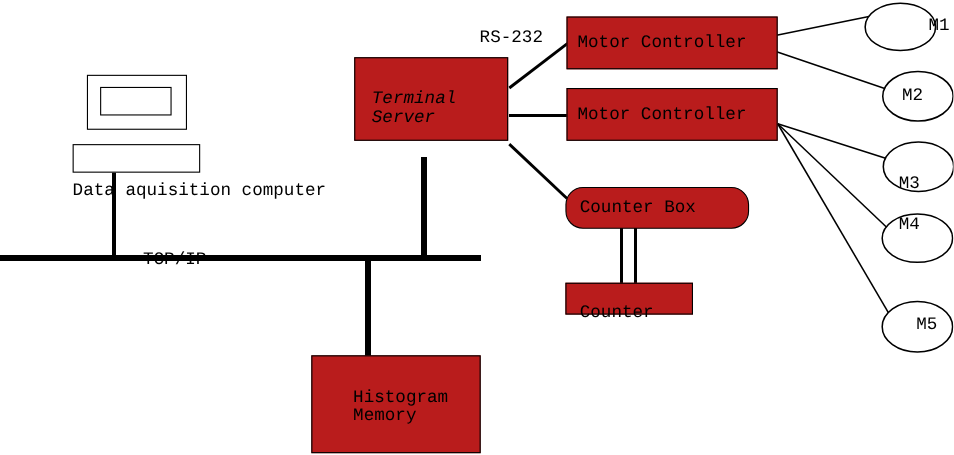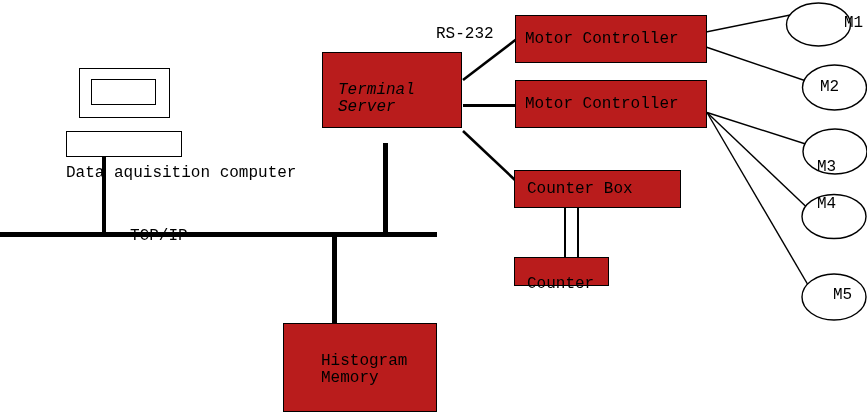--- a/index.html
+++ b/index.html
@@ -32,22 +32,22 @@
     background: #b91c1c;
     white-space: pre-line;
   }
   .vcenter {
     display: flex;
     align-items: center;
   }
   .box-terminal-server { left: 322px; top: 52px;  width: 140px; height: 76px; padding: 12px 0 0 15px; font-style: italic; }
   .box-mc1             { left: 515px; top: 15px;  width: 192px; height: 48px; padding-left: 9px; }
   .box-mc2             { left: 515px; top: 80px;  width: 192px; height: 48px; padding-left: 9px; }
-  .box-counter-box     { left: 514px; top: 170px; width: 167px; height: 38px; padding-left: 12px; }
-  .box-counter         { left: 514px; top: 257px; width: 95px; height: 29px; padding: 1px 0 0 12px; }
+  .box-counter-box     { left: 514px; top: 170px; width: 167px; height: 38px; padding-left: 12px; border-radius: 16px; }
+  .box-counter         { left: 514px; top: 257px; width: 116px; height: 29px; padding: 1px 0 0 12px; }
   .box-histogram       { left: 283px; top: 323px; width: 154px; height: 89px; padding: 12px 0 0 37px; }
 
   .monitor {
     position: absolute;
     box-sizing: border-box;
     border: 1.5px solid #000000;
     left: 79px; top: 68px; width: 91px; height: 50px;
     background: #ffffff;
   }
   .monitor-screen {

